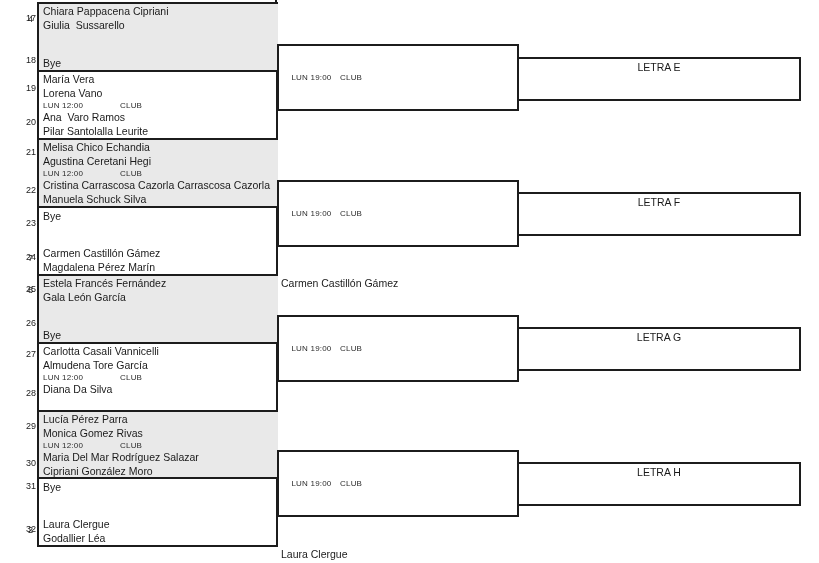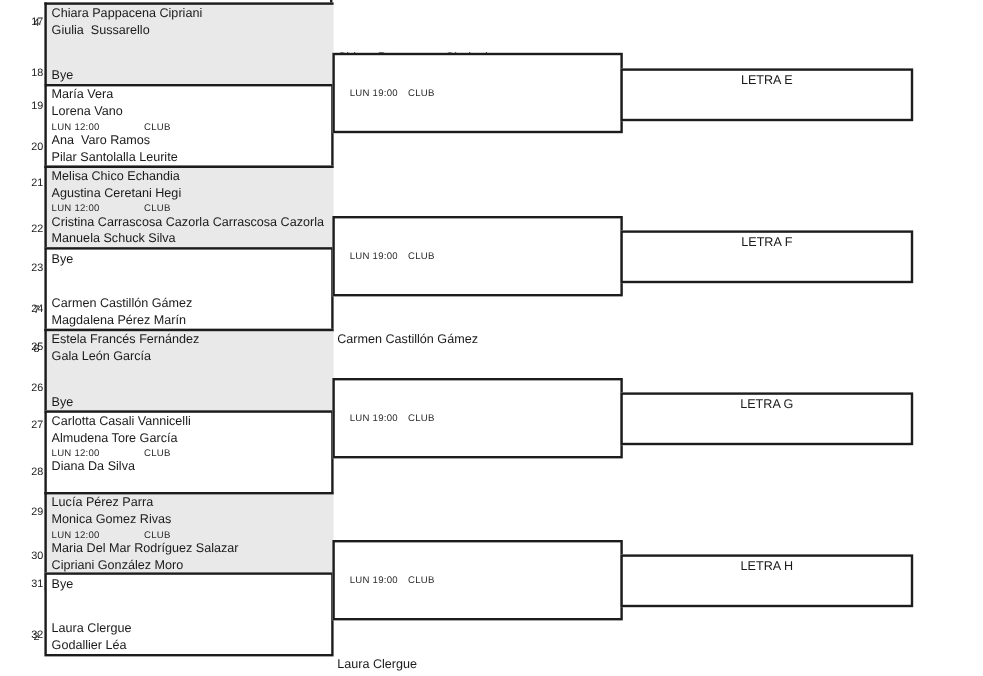--- a/index.html
+++ b/index.html
@@ -24,21 +24,21 @@
   .r2box{position:absolute;left:277px;width:242px;height:67px;
          border:2px solid #1c1c1c;box-sizing:border-box;background:#fff;}
   .r2box .sched{top:27px;}
   .r2box .sched .time{width:57px;text-align:center;}
 
   
   .adv{position:absolute;left:281px;width:236px;font-size:10.5px;line-height:14px;
        white-space:pre;}
 
   
-  .r3box{position:absolute;left:517px;width:244px;height:44px;
+  .r3box{position:absolute;left:517px;width:284px;height:44px;
          border:2px solid #1c1c1c;box-sizing:border-box;background:#fff;
          text-align:center;font-size:10.5px;padding-top:2px;}
 
   
   .posnum{position:absolute;left:22px;width:14px;text-align:right;font-size:9px;}
   .seednum{position:absolute;left:28px;font-size:9px;}
 
   .tick{position:absolute;left:275px;top:0;width:2px;height:4px;background:#1c1c1c;}
 </style>
 </head>

